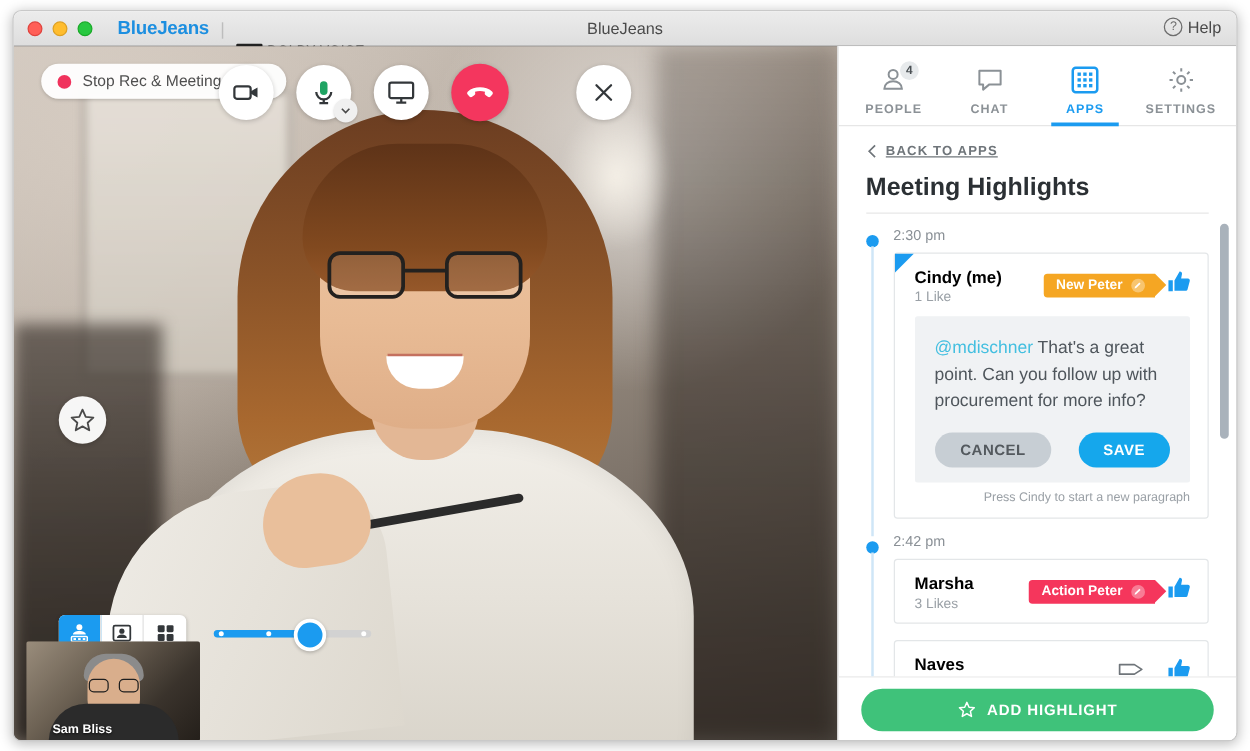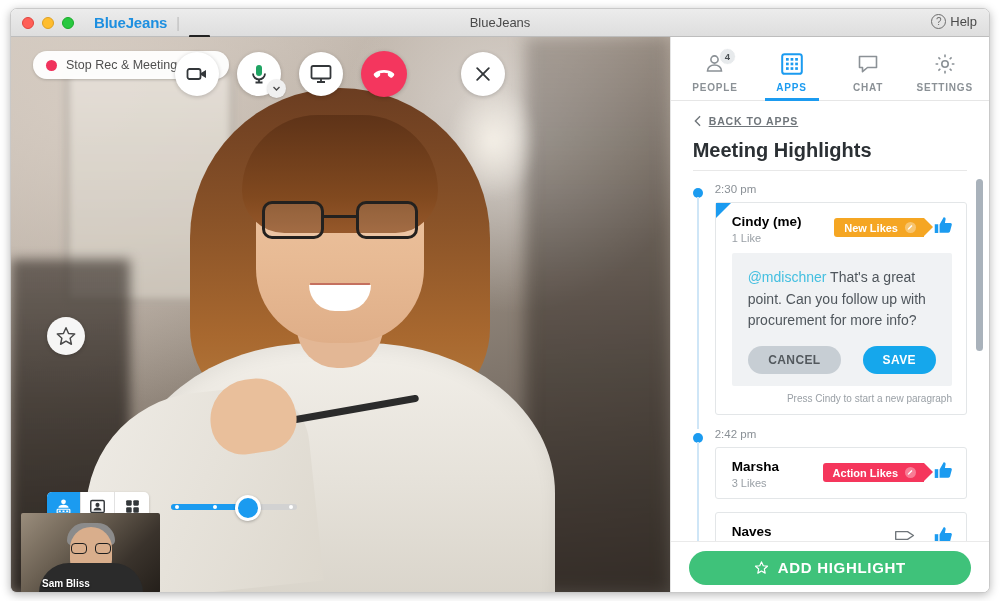--- a/index.html
+++ b/index.html
@@ -449,21 +449,21 @@
   }
 
   .panel-footer {
     height: 52px; border-top: 1px solid #eaeaea;
     display: flex; align-items: center; justify-content: center;
     background: #ffffff;
   }
   .add-btn {
     width: 282px; height: 34px; border-radius: 18px;
     background: #3fc27a; color: #ffffff;
-    font-size: 15px; font-weight: bold; letter-spacing: 0.7px;
+    font-size: 12px; font-weight: bold; letter-spacing: 0.7px;
     display: flex; align-items: center; justify-content: center; gap: 9px;
   }
 </style>
 </head>
 <body>
 
 <div class="app-window">
 
   <div class="titlebar">
     <div class="traffic">
@@ -622,20 +622,28 @@
         <div class="tab">
           <div class="tab-icon">
             <svg width="24" height="24" viewBox="0 0 24 24" fill="none" stroke="#8b9196" stroke-width="1.6">
               <circle cx="11.5" cy="7.5" r="3.6"></circle>
               <path d="M4.5 19c0-3.6 3.1-6 7-6s7 2.4 7 6z"></path>
             </svg>
             <span class="people-badge">4</span>
           </div>
           <span class="tab-label">PEOPLE</span>
         </div>
+        <div class="tab">
+          <div class="tab-icon">
+            <svg width="24" height="24" viewBox="0 0 24 24" fill="none" stroke="#8b9196" stroke-width="1.6" stroke-linejoin="round">
+              <path d="M3.5 4.5h17v11h-9l-5 4.2v-4.2h-3z"></path>
+            </svg>
+          </div>
+          <span class="tab-label">CHAT</span>
+        </div>
         <div class="tab active">
           <div class="tab-icon">
             <svg width="24" height="24" viewBox="0 0 24 24">
               <rect x="2.2" y="2.2" width="19.6" height="19.6" rx="2.4" fill="none" stroke="#1b9bf0" stroke-width="2"></rect>
               <g fill="#1b9bf0">
                 <rect x="6" y="6" width="2.7" height="2.7"></rect>
                   <rect x="10.6" y="6" width="2.7" height="2.7"></rect>
                   <rect x="15.2" y="6" width="2.7" height="2.7"></rect>
                 <rect x="6" y="10.6" width="2.7" height="2.7"></rect>
                   <rect x="10.6" y="10.6" width="2.7" height="2.7"></rect>
@@ -643,28 +651,20 @@
                 <rect x="6" y="15.2" width="2.7" height="2.7"></rect>
                   <rect x="10.6" y="15.2" width="2.7" height="2.7"></rect>
                   <rect x="15.2" y="15.2" width="2.7" height="2.7"></rect>
               </g>
             </svg>
           </div>
           <span class="tab-label">APPS</span>
         </div>
         <div class="tab">
           <div class="tab-icon">
-            <svg width="24" height="24" viewBox="0 0 24 24" fill="none" stroke="#8b9196" stroke-width="1.6" stroke-linejoin="round">
-              <path d="M3.5 4.5h17v11h-9l-5 4.2v-4.2h-3z"></path>
-            </svg>
-          </div>
-          <span class="tab-label">CHAT</span>
-        </div>
-        <div class="tab">
-          <div class="tab-icon">
             <svg width="24" height="24" viewBox="0 0 24 24" fill="none" stroke="#8b9196" stroke-width="1.6">
               <circle cx="12" cy="12" r="3.2"></circle>
               <path d="M12 2.6v2.6M12 18.8v2.6M21.4 12h-2.6M5.2 12H2.6M18.6 5.4l-1.9 1.9M7.3 16.7l-1.9 1.9M18.6 18.6l-1.9-1.9M7.3 7.3L5.4 5.4"></path>
             </svg>
           </div>
           <span class="tab-label">SETTINGS</span>
         </div>
       </div>
 
       <div class="panel-head">
@@ -686,21 +686,21 @@
 
           <div class="hl-card">
             <span class="corner-flag"></span>
             <div class="card-top">
               <div>
                 <div class="card-author">Cindy (me)</div>
                 <div class="card-likes">1 Like</div>
               </div>
               <div class="card-actions">
                 <span class="tag-badge orange">
-                  <span class="tb-text">New Likes</span>
+                  <span class="tb-text">New Peter</span>
                   <span class="tb-pencil">
                     <svg width="7" height="7" viewBox="0 0 10 10" fill="#ffffff">
                         <path d="M1 8.2l0.4-1.8 5-5 1.4 1.4-5 5z"></path>
                       </svg>
                   </span>
                 </span>
                 <span>
                   <svg width="21" height="21" viewBox="0 0 24 24" fill="#1b9bf0">
                     <path d="M2 10.5h4v10H2z"></path>
                     <path d="M7.5 10.8 12.2 2.6c1.4-0.2 2.4 0.8 2.2 2.2l-0.8 4.2h6.2c1.2 0 2 1 1.7 2.1l-2 7.6c-0.2 0.9-1 1.5-1.9 1.5H7.5z"></path>
@@ -727,21 +727,21 @@
           <div class="tl-time">2:42 pm</div>
 
           <div class="hl-card">
             <div class="card-top">
               <div>
                 <div class="card-author">Marsha</div>
                 <div class="card-likes">3 Likes</div>
               </div>
               <div class="card-actions">
                 <span class="tag-badge red">
-                  <span class="tb-text">Action Likes</span>
+                  <span class="tb-text">Action Peter</span>
                   <span class="tb-pencil">
                     <svg width="7" height="7" viewBox="0 0 10 10" fill="#ffffff">
                         <path d="M1 8.2l0.4-1.8 5-5 1.4 1.4-5 5z"></path>
                       </svg>
                   </span>
                 </span>
                 <span>
                   <svg width="21" height="21" viewBox="0 0 24 24" fill="#1b9bf0">
                     <path d="M2 10.5h4v10H2z"></path>
                     <path d="M7.5 10.8 12.2 2.6c1.4-0.2 2.4 0.8 2.2 2.2l-0.8 4.2h6.2c1.2 0 2 1 1.7 2.1l-2 7.6c-0.2 0.9-1 1.5-1.9 1.5H7.5z"></path>

